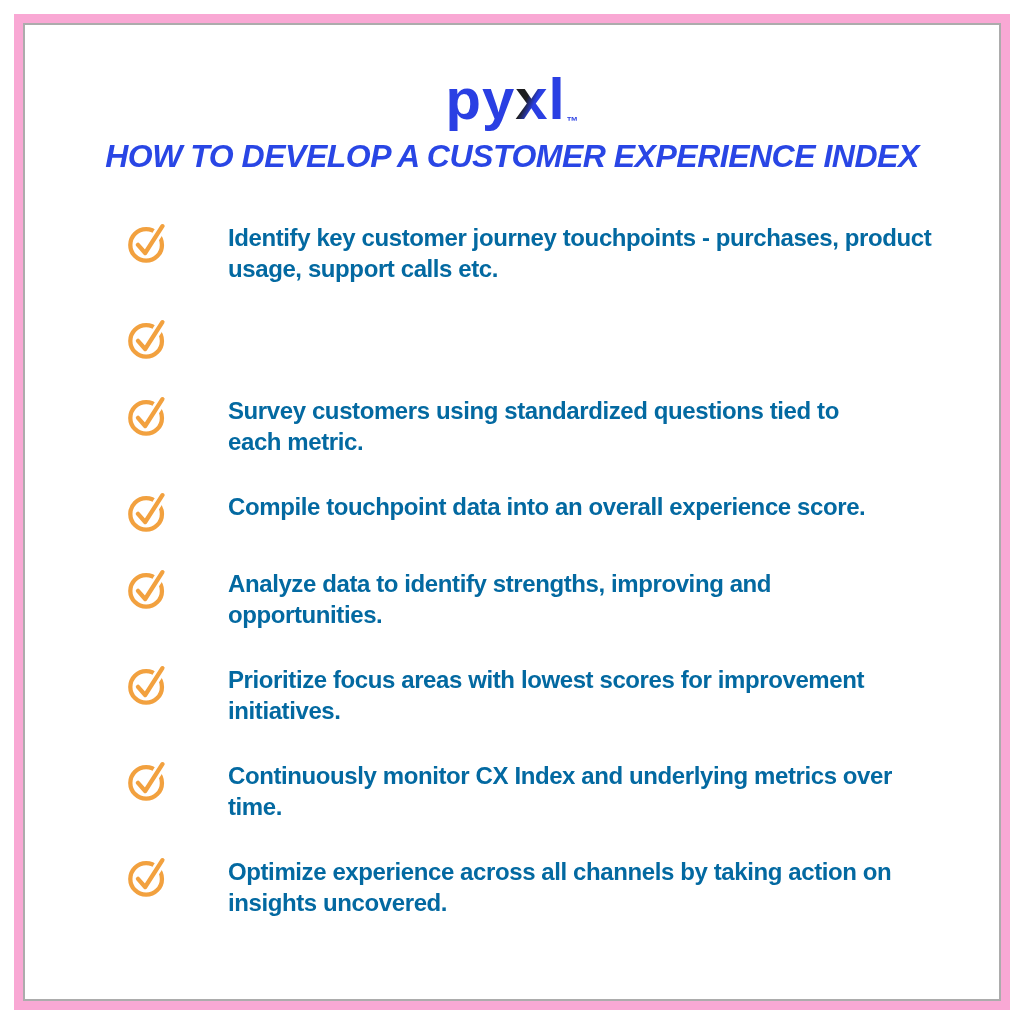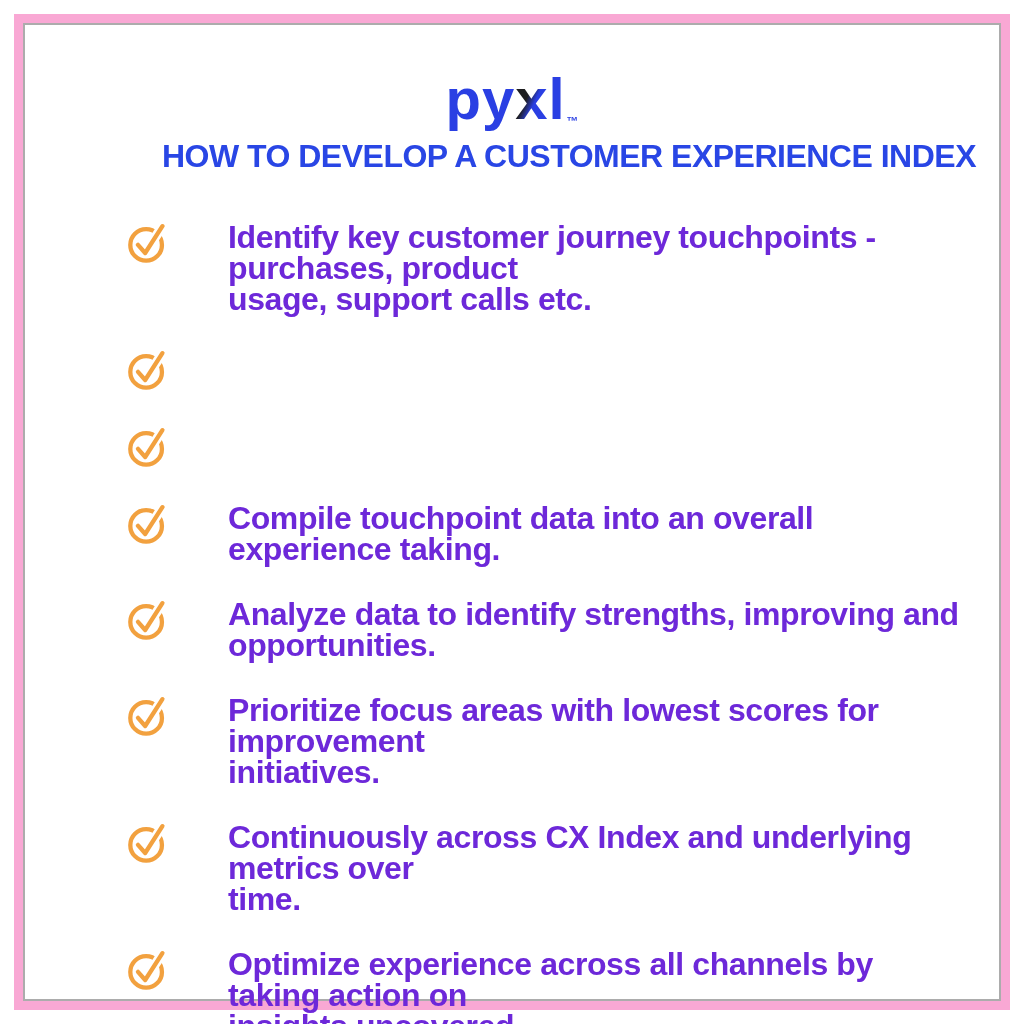--- a/index.html
+++ b/index.html
@@ -46,50 +46,51 @@
     font-size:12px;
     font-weight:700;
     color:#2A3FE3;
     vertical-align:baseline;
     position:relative;
     top:6px;
     left:1px;
   }
   .headline {
     margin-top:10px;
-    text-align:right;
+    text-align:center;
     font-size:32px;
     font-weight:800;
     letter-spacing:-0.5px;
     color:#2946E5;
+    font-style:italic;
   }
   .checklist {
     margin-top:44px;
     padding-left:78px;
     padding-right:10px;
     display:flex;
     flex-direction:column;
     gap:31px;
   }
   .check-row {
     display:flex;
     align-items:flex-start;
   }
   .check-icon {
     flex:0 0 auto;
     width:46px; height:46px;
     margin-top:0px;
   }
   .check-text {
     margin-left:56px;
-    font-size:32px;
+    font-size:24px;
     font-weight:bold;
     letter-spacing:-0.4px;
     line-height:31px;
-    color:#6d28d9;
+    color:#0369a1;
     white-space:pre-line;
     max-width:810px;
     padding-top:3px;
   }
 </style>
 </head>
 <body>
 
 <div class="canvas">
   <div class="frame">
@@ -119,29 +120,31 @@
       <path d="M12.5 27 L20 35.5 L38 7.5" fill="none" stroke="#F2A13F" stroke-width="4.5" stroke-linecap="round" stroke-linejoin="round"></path>
     </svg>
   </div>
 
   <div class="check-row">
     <svg class="check-icon" viewBox="0 0 48 48">
       <circle cx="21" cy="27" r="16.5" fill="none" stroke="#F2A13F" stroke-width="4.5"></circle>
       <path d="M12.5 27 L20 35.5 L38 7.5" fill="none" stroke="#ffffff" stroke-width="10" stroke-linecap="round" stroke-linejoin="round"></path>
       <path d="M12.5 27 L20 35.5 L38 7.5" fill="none" stroke="#F2A13F" stroke-width="4.5" stroke-linecap="round" stroke-linejoin="round"></path>
     </svg>
+    <div class="check-text">Survey customers using standardized questions tied to
+each metric.</div>
   </div>
 
   <div class="check-row">
     <svg class="check-icon" viewBox="0 0 48 48">
       <circle cx="21" cy="27" r="16.5" fill="none" stroke="#F2A13F" stroke-width="4.5"></circle>
       <path d="M12.5 27 L20 35.5 L38 7.5" fill="none" stroke="#ffffff" stroke-width="10" stroke-linecap="round" stroke-linejoin="round"></path>
       <path d="M12.5 27 L20 35.5 L38 7.5" fill="none" stroke="#F2A13F" stroke-width="4.5" stroke-linecap="round" stroke-linejoin="round"></path>
     </svg>
-    <div class="check-text">Compile touchpoint data into an overall experience taking.</div>
+    <div class="check-text">Compile touchpoint data into an overall experience score.</div>
   </div>
 
 
   <div class="check-row">
     <svg class="check-icon" viewBox="0 0 48 48">
       <circle cx="21" cy="27" r="16.5" fill="none" stroke="#F2A13F" stroke-width="4.5"></circle>
       <path d="M12.5 27 L20 35.5 L38 7.5" fill="none" stroke="#ffffff" stroke-width="10" stroke-linecap="round" stroke-linejoin="round"></path>
       <path d="M12.5 27 L20 35.5 L38 7.5" fill="none" stroke="#F2A13F" stroke-width="4.5" stroke-linecap="round" stroke-linejoin="round"></path>
     </svg>
     <div class="check-text">Analyze data to identify strengths, improving and
@@ -157,21 +160,21 @@
     <div class="check-text">Prioritize focus areas with lowest scores for improvement
 initiatives.</div>
   </div>
 
   <div class="check-row">
     <svg class="check-icon" viewBox="0 0 48 48">
       <circle cx="21" cy="27" r="16.5" fill="none" stroke="#F2A13F" stroke-width="4.5"></circle>
       <path d="M12.5 27 L20 35.5 L38 7.5" fill="none" stroke="#ffffff" stroke-width="10" stroke-linecap="round" stroke-linejoin="round"></path>
       <path d="M12.5 27 L20 35.5 L38 7.5" fill="none" stroke="#F2A13F" stroke-width="4.5" stroke-linecap="round" stroke-linejoin="round"></path>
     </svg>
-    <div class="check-text">Continuously across CX Index and underlying metrics over
+    <div class="check-text">Continuously monitor CX Index and underlying metrics over
 time.</div>
   </div>
 
   <div class="check-row">
     <svg class="check-icon" viewBox="0 0 48 48">
       <circle cx="21" cy="27" r="16.5" fill="none" stroke="#F2A13F" stroke-width="4.5"></circle>
       <path d="M12.5 27 L20 35.5 L38 7.5" fill="none" stroke="#ffffff" stroke-width="10" stroke-linecap="round" stroke-linejoin="round"></path>
       <path d="M12.5 27 L20 35.5 L38 7.5" fill="none" stroke="#F2A13F" stroke-width="4.5" stroke-linecap="round" stroke-linejoin="round"></path>
     </svg>
     <div class="check-text">Optimize experience across all channels by taking action on

